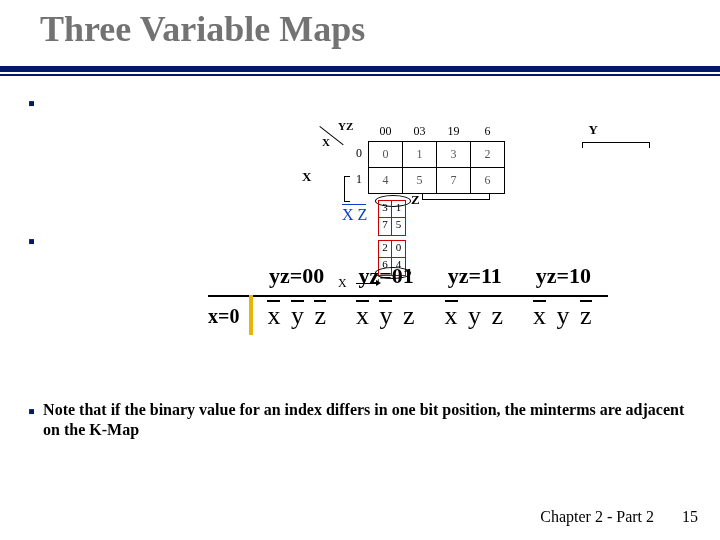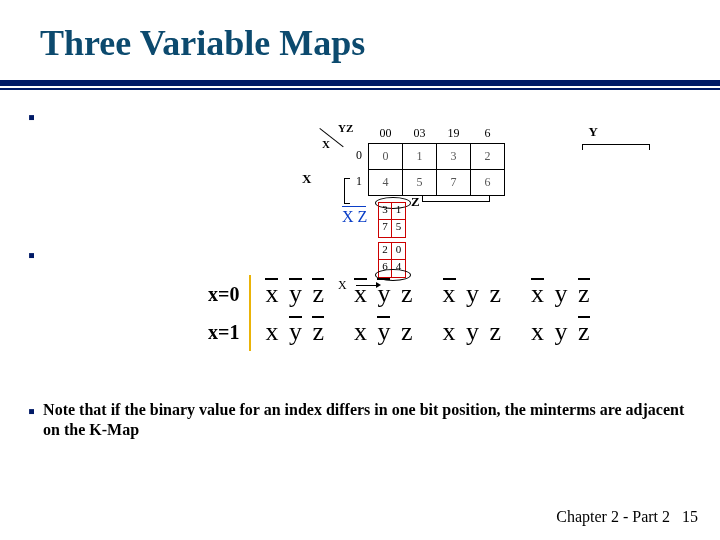--- a/index.html
+++ b/index.html
@@ -7,22 +7,22 @@
     width: 720px;
     height: 540px;
     font-family: "Times New Roman", serif;
     background: #fff;
     position: relative;
     overflow: hidden;
   }
   .title {
     font-size: 36px;
     font-weight: bold;
-    padding: 22px 0 14px 40px;
-    color: #0c4a6e;
+    padding: 8px 0 14px 40px;
+    color: #737373;
   }
   .hr1 { height: 6px; background: #001a66; margin-top: 2px; }
   .hr2 { height: 2px; background: #001a66; margin-top: 2px; }
   .content {
     padding: 16px 20px 0 28px;
     font-size: 20px;
   }
   .bullet-row {
     display: flex;
     align-items: flex-start;
@@ -58,21 +58,21 @@
   }
   .kmap-wrap .diag::after {
     content:""; position:absolute; left:0; top:0; width:30px; height:1px; background:#000;
     transform: rotate(38deg); transform-origin: left top;
   }
   .kmap-wrap .diag .yz { position:absolute; top:-6px; left:18px; font-size:11px; font-weight:bold; }
   .kmap-wrap .diag .x  { position:absolute; top:10px; left:2px; font-size:11px; font-weight:bold; }
   .kmap-grid {
     border-collapse: collapse;
     margin-left: 36px;
-    margin-top: 20px;
+    margin-top: 32px;
   }
   .kmap-grid td, .kmap-grid th { text-align: center; }
   .kmap-grid th { font-weight: normal; font-size: 12px; padding: 0 4px 2px 4px; }
   .kmap-grid th.rh { padding-right: 6px; }
   .kmap-grid td.cell {
     border: 1px solid #000;
     width: 34px; height: 26px;
     font-size: 12px;
     color: #555;
     position: relative;
@@ -133,36 +133,36 @@
   .mtable-wrap {
     margin-top: 4px;
     position: relative;
   }
   .mtable {
     margin-left: 180px;
     border-collapse: collapse;
     font-size: 22px;
   }
   .mtable th { font-weight: bold; padding: 2px 14px 6px 14px; }
-  .mtable td.rh { font-weight: bold; text-align: right; padding-right: 10px; border-right: 2px solid #eab308; font-size: 20px; }
+  .mtable td.rh { font-weight: bold; text-align: right; padding-right: 10px; border-right: 4px solid #eab308; font-size: 20px; }
   .mtable tr.hdr th { border-bottom: 2px solid #000; }
   .mtable td.cell { padding: 4px 14px; font-size: 26px; font-weight: normal; position: relative; }
   .term { position: relative; display: inline-block; letter-spacing: 2px; line-height: 1.1; }
   .ov { position: relative; }
   .ov::before {
     content:""; position:absolute; top:-1px; left:0; right:2px; height:2px; background:#000;
   }
   .footer {
     position: absolute;
     bottom: 14px;
     right: 22px;
     font-size: 16px;
     color: #000;
   }
-  .footer .pg { margin-left: 8px; }
+  .footer .pg { margin-left: 24px; }
   .note-overlap {
     position: absolute;
     left: 28px;
     top: 400px;
     width: 660px;
   }
 </style>
 </head>
 <body>
 
@@ -233,34 +233,34 @@
     </div>
   </div>
 
   <div class="bullet-row" style="margin-top:18px;">
     <span class="bullet">▪</span>
   </div>
 
   <div class="mtable-wrap">
     <table class="mtable">
       <tbody>
+          <tr class="hdr">
+        <th></th>
+        <th>yz=00</th>
+        <th>yz=01</th>
+        <th>yz=11</th>
+        <th>yz=10</th>
+      </tr>
       <tr>
         <td class="rh">x=0</td>
         <td class="cell"><span class="term"><span class="ov">x</span> <span class="ov">y</span> <span class="ov">z</span></span></td>
         <td class="cell"><span class="term"><span class="ov">x</span> <span class="ov">y</span> z</span></td>
         <td class="cell"><span class="term"><span class="ov">x</span> y z</span></td>
         <td class="cell"><span class="term"><span class="ov">x</span> y <span class="ov">z</span></span></td>
       </tr>
-      <tr>
-        <td class="rh">x=1</td>
-        <td class="cell"><span class="term">x <span class="ov">y</span> <span class="ov">z</span></span></td>
-        <td class="cell"><span class="term">x <span class="ov">y</span> z</span></td>
-        <td class="cell"><span class="term">x y z</span></td>
-        <td class="cell"><span class="term">x y <span class="ov">z</span></span></td>
-      </tr>
     </tbody>
       </table>
   </div>
 
 </div>
 
 <div class="note-overlap bullet-row">
   <span class="bullet">▪</span>
   <span class="btext">Note that if the binary value for an index differs in one bit position, the minterms are adjacent on the K-Map</span>
 </div>

